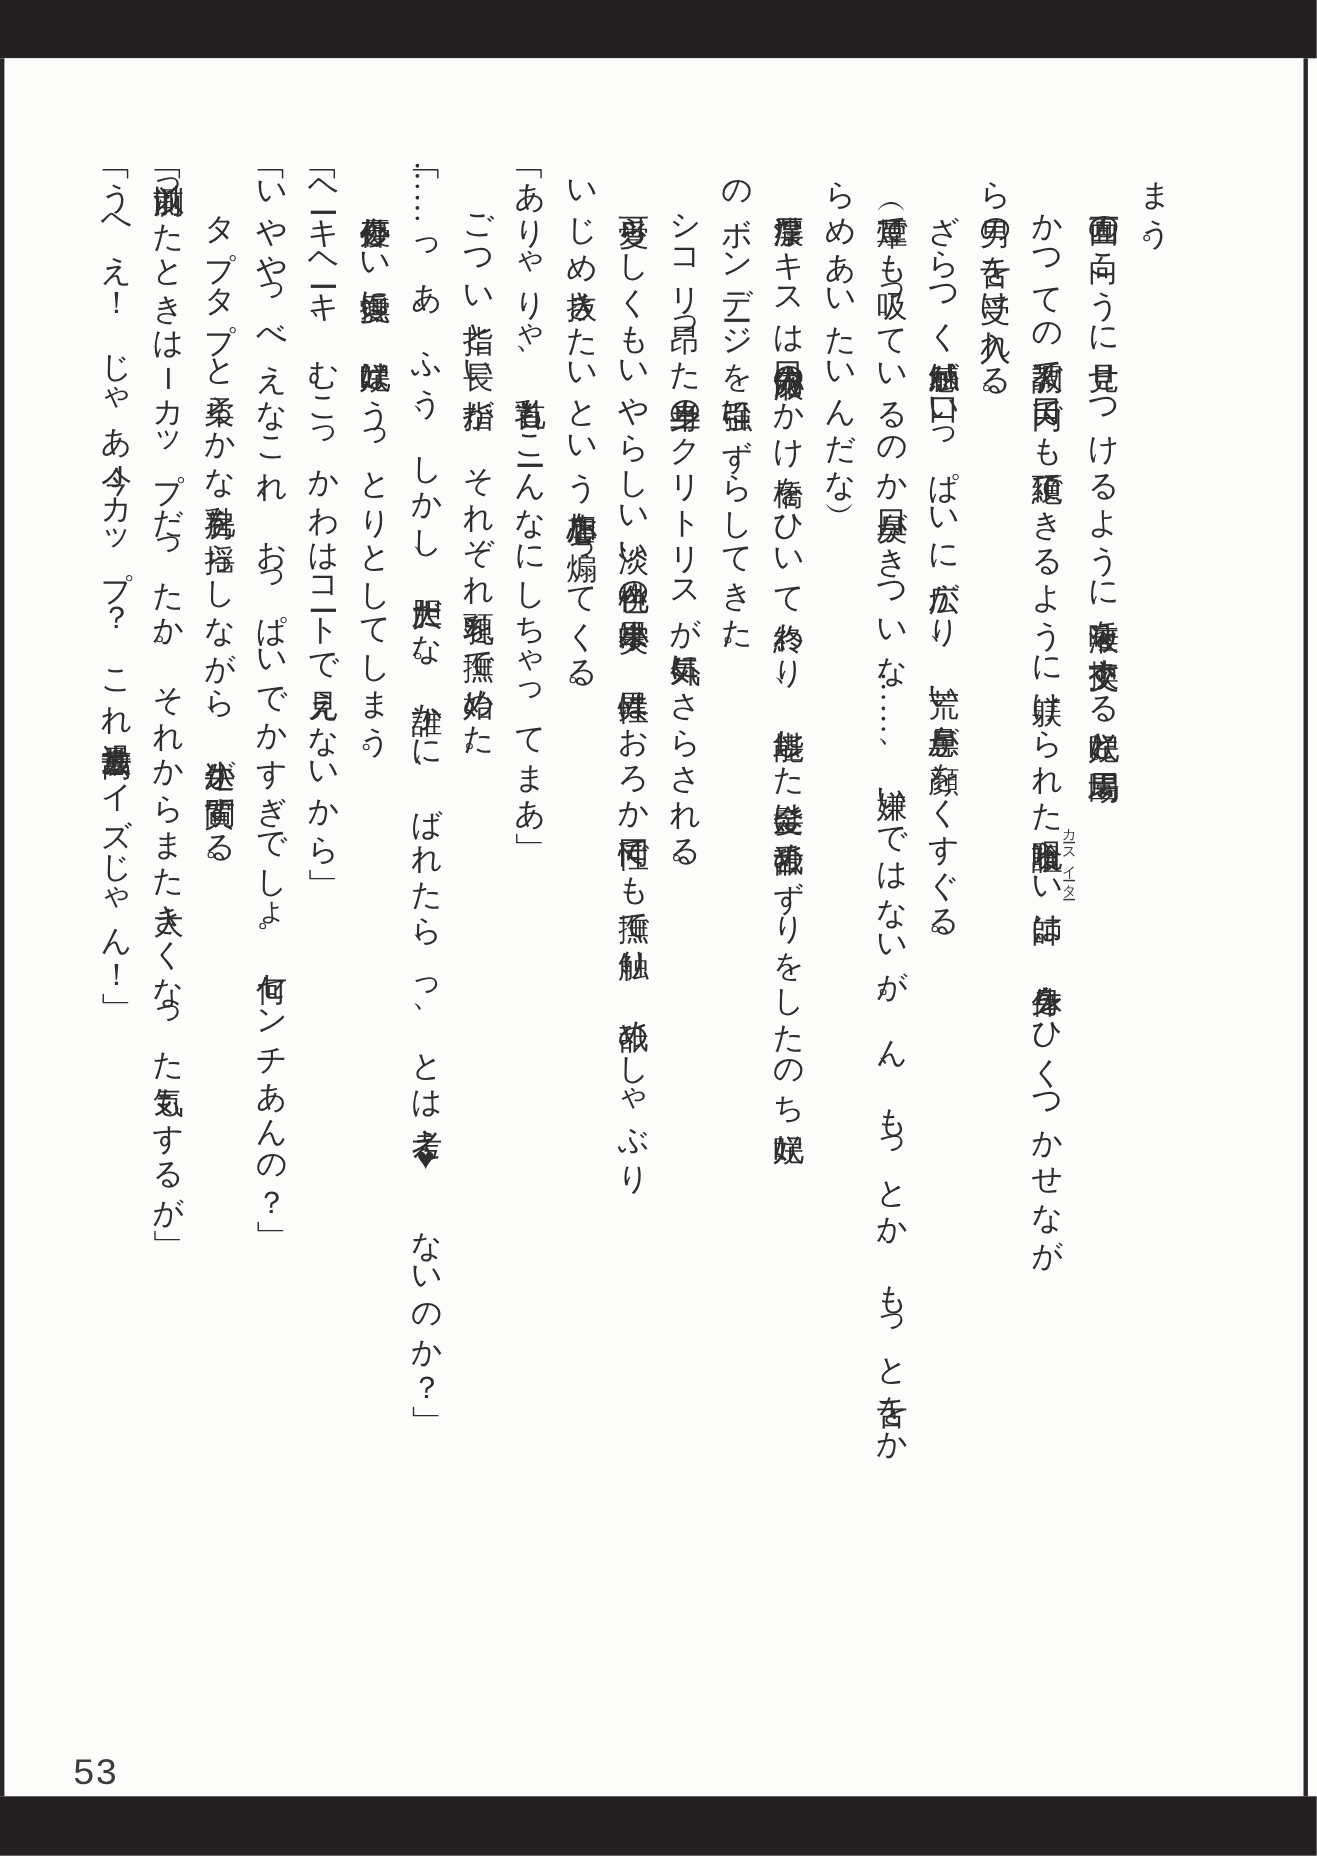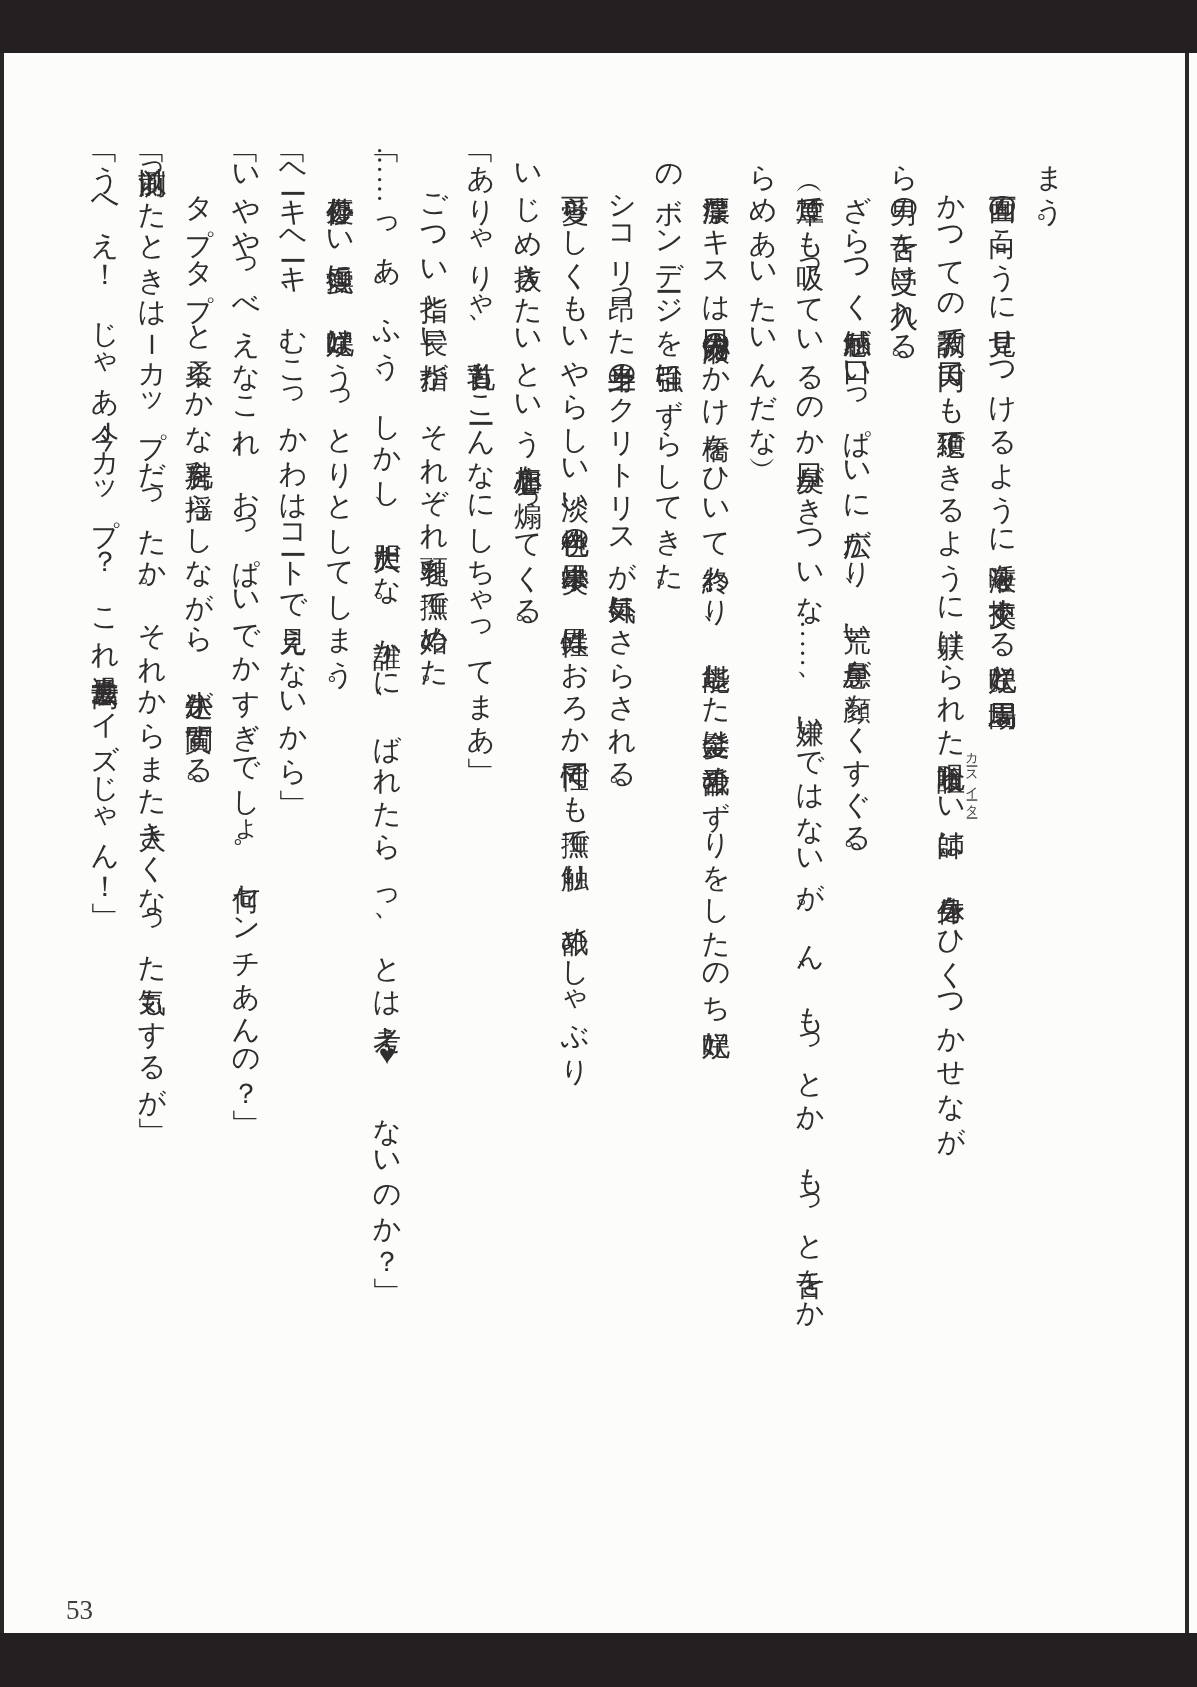--- a/index.html
+++ b/index.html
@@ -54,22 +54,22 @@
   }
   ruby rt {
     font-size: 13px;
     letter-spacing: 0;
     color: #3a3839;
   }
   .folio {
     position: absolute;
     left: 62px;
     top: 1542px;
-    font-family: Liberation Serif, serif;
-    font-size: 27px;
+    font-family: Liberation Mono, monospace;
+    font-size: 34px;
     color: #3e3c3c;
   }
 </style>
 </head>
 <body>
 
 <div class="bar top"></div>
 
 <div class="paper">
 

